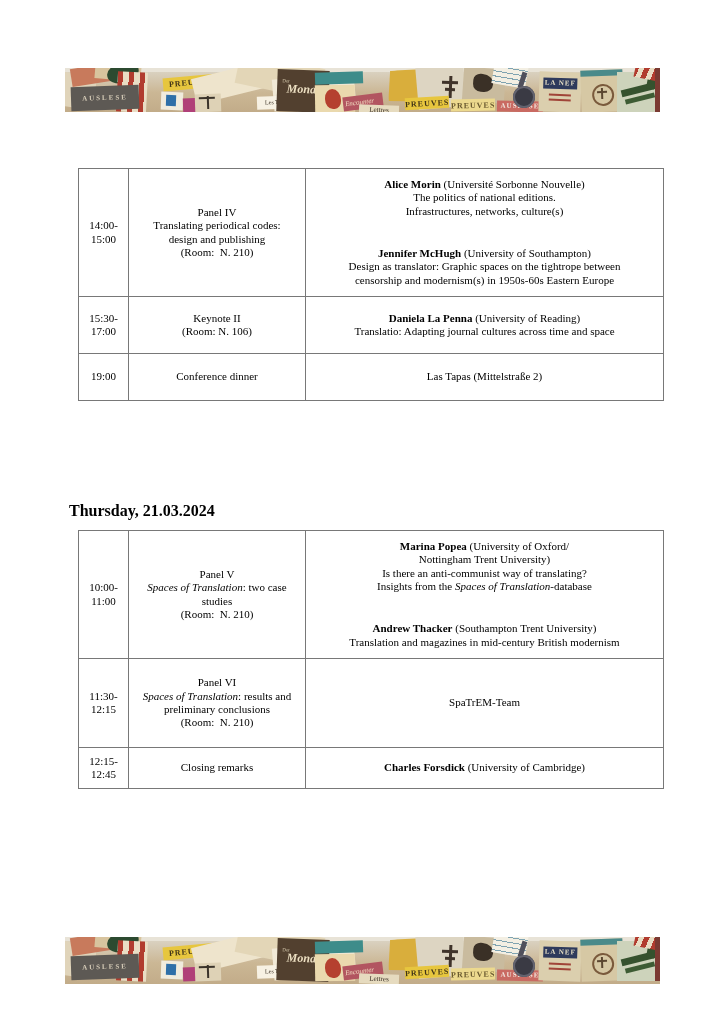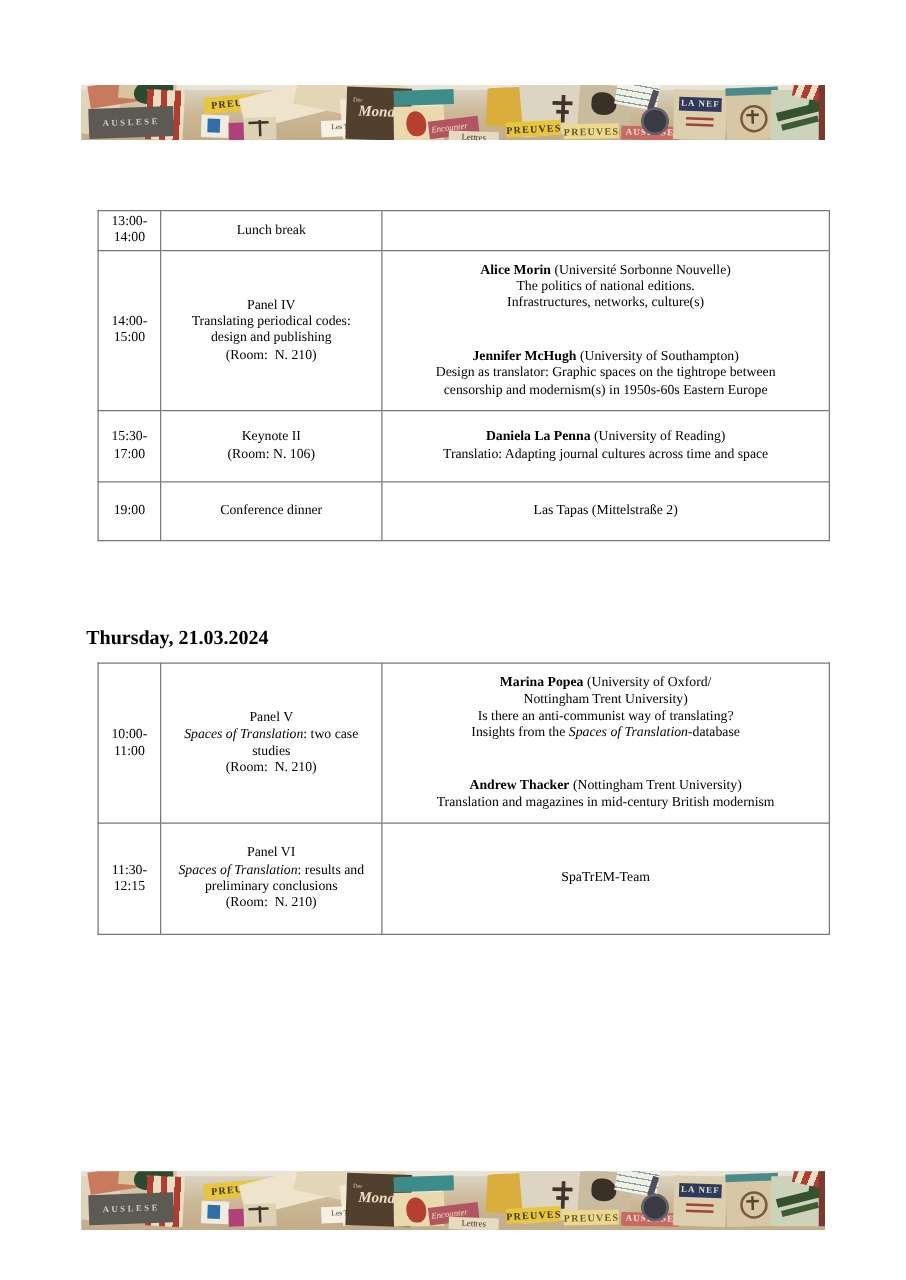--- a/index.html
+++ b/index.html
@@ -188,26 +188,20 @@
     <div class="bp bp-books-r"></div>
   </div>
 
   <table class="schedule" id="table-wed">
     <colgroup>
         <col style="width:50px">
         <col style="width:177px">
         <col style="width:358px">
       </colgroup>
     <tbody>
-      <tr style="height:31px">
-        <td><span class="preline">13:00-
-14:00</span></td>
-        <td><span>Lunch break</span></td>
-        <td></td>
-      </tr>
       <tr style="height:128px">
         <td><span class="preline">14:00-
 15:00</span></td>
         <td>
           <div class="b">Panel IV</div>
           <div class="preline">Translating periodical codes:
 design and publishing</div>
           <div class="prewrap">(Room:  N. 210)</div>
         </td>
         <td>
@@ -262,34 +256,40 @@
           <div><i>Spaces of Translation</i><span>: two case studies</span></div>
           <div class="prewrap">(Room:  N. 210)</div>
         </td>
         <td>
           <div class="spk">
             <div><b>Marina Popea</b> <span>(University of Oxford/</span><br><span>Nottingham Trent University)</span></div>
             <div>Is there an anti-communist way of translating?</div>
             <div><span>Insights from the </span><i>Spaces of Translation</i><span>-database</span></div>
           </div>
           <div class="spk">
-            <div><b>Andrew Thacker</b> <span>(Nottingham Trent University)</span></div>
+            <div><b>Andrew Thacker</b> <span>(Southampton Trent University)</span></div>
             <div>Translation and magazines in mid-century British modernism</div>
           </div>
         </td>
       </tr>
       <tr style="height:89px">
         <td><span class="preline">11:30-
 12:15</span></td>
         <td>
           <div class="b">Panel VI</div>
           <div><i>Spaces of Translation</i><span>: results and preliminary conclusions</span></div>
           <div class="prewrap">(Room:  N. 210)</div>
         </td>
         <td><span class="b">SpaTrEM-Team</span></td>
+      </tr>
+      <tr style="height:41px">
+        <td><span class="preline">12:15-
+12:45</span></td>
+        <td><span class="b">Closing remarks</span></td>
+        <td><b>Charles Forsdick</b> <span>(University of Cambridge)</span></td>
       </tr>
     </tbody>
   </table>
 
   <div class="banner bottom">
     <div class="bp bp-edge-top"></div>
     <div class="bp bp-cream-l"></div>
     <div class="bp bp-orange-tl"></div>
     <div class="bp bp-tan-tl"></div>
     <div class="bp bp-green-leaf"></div>

